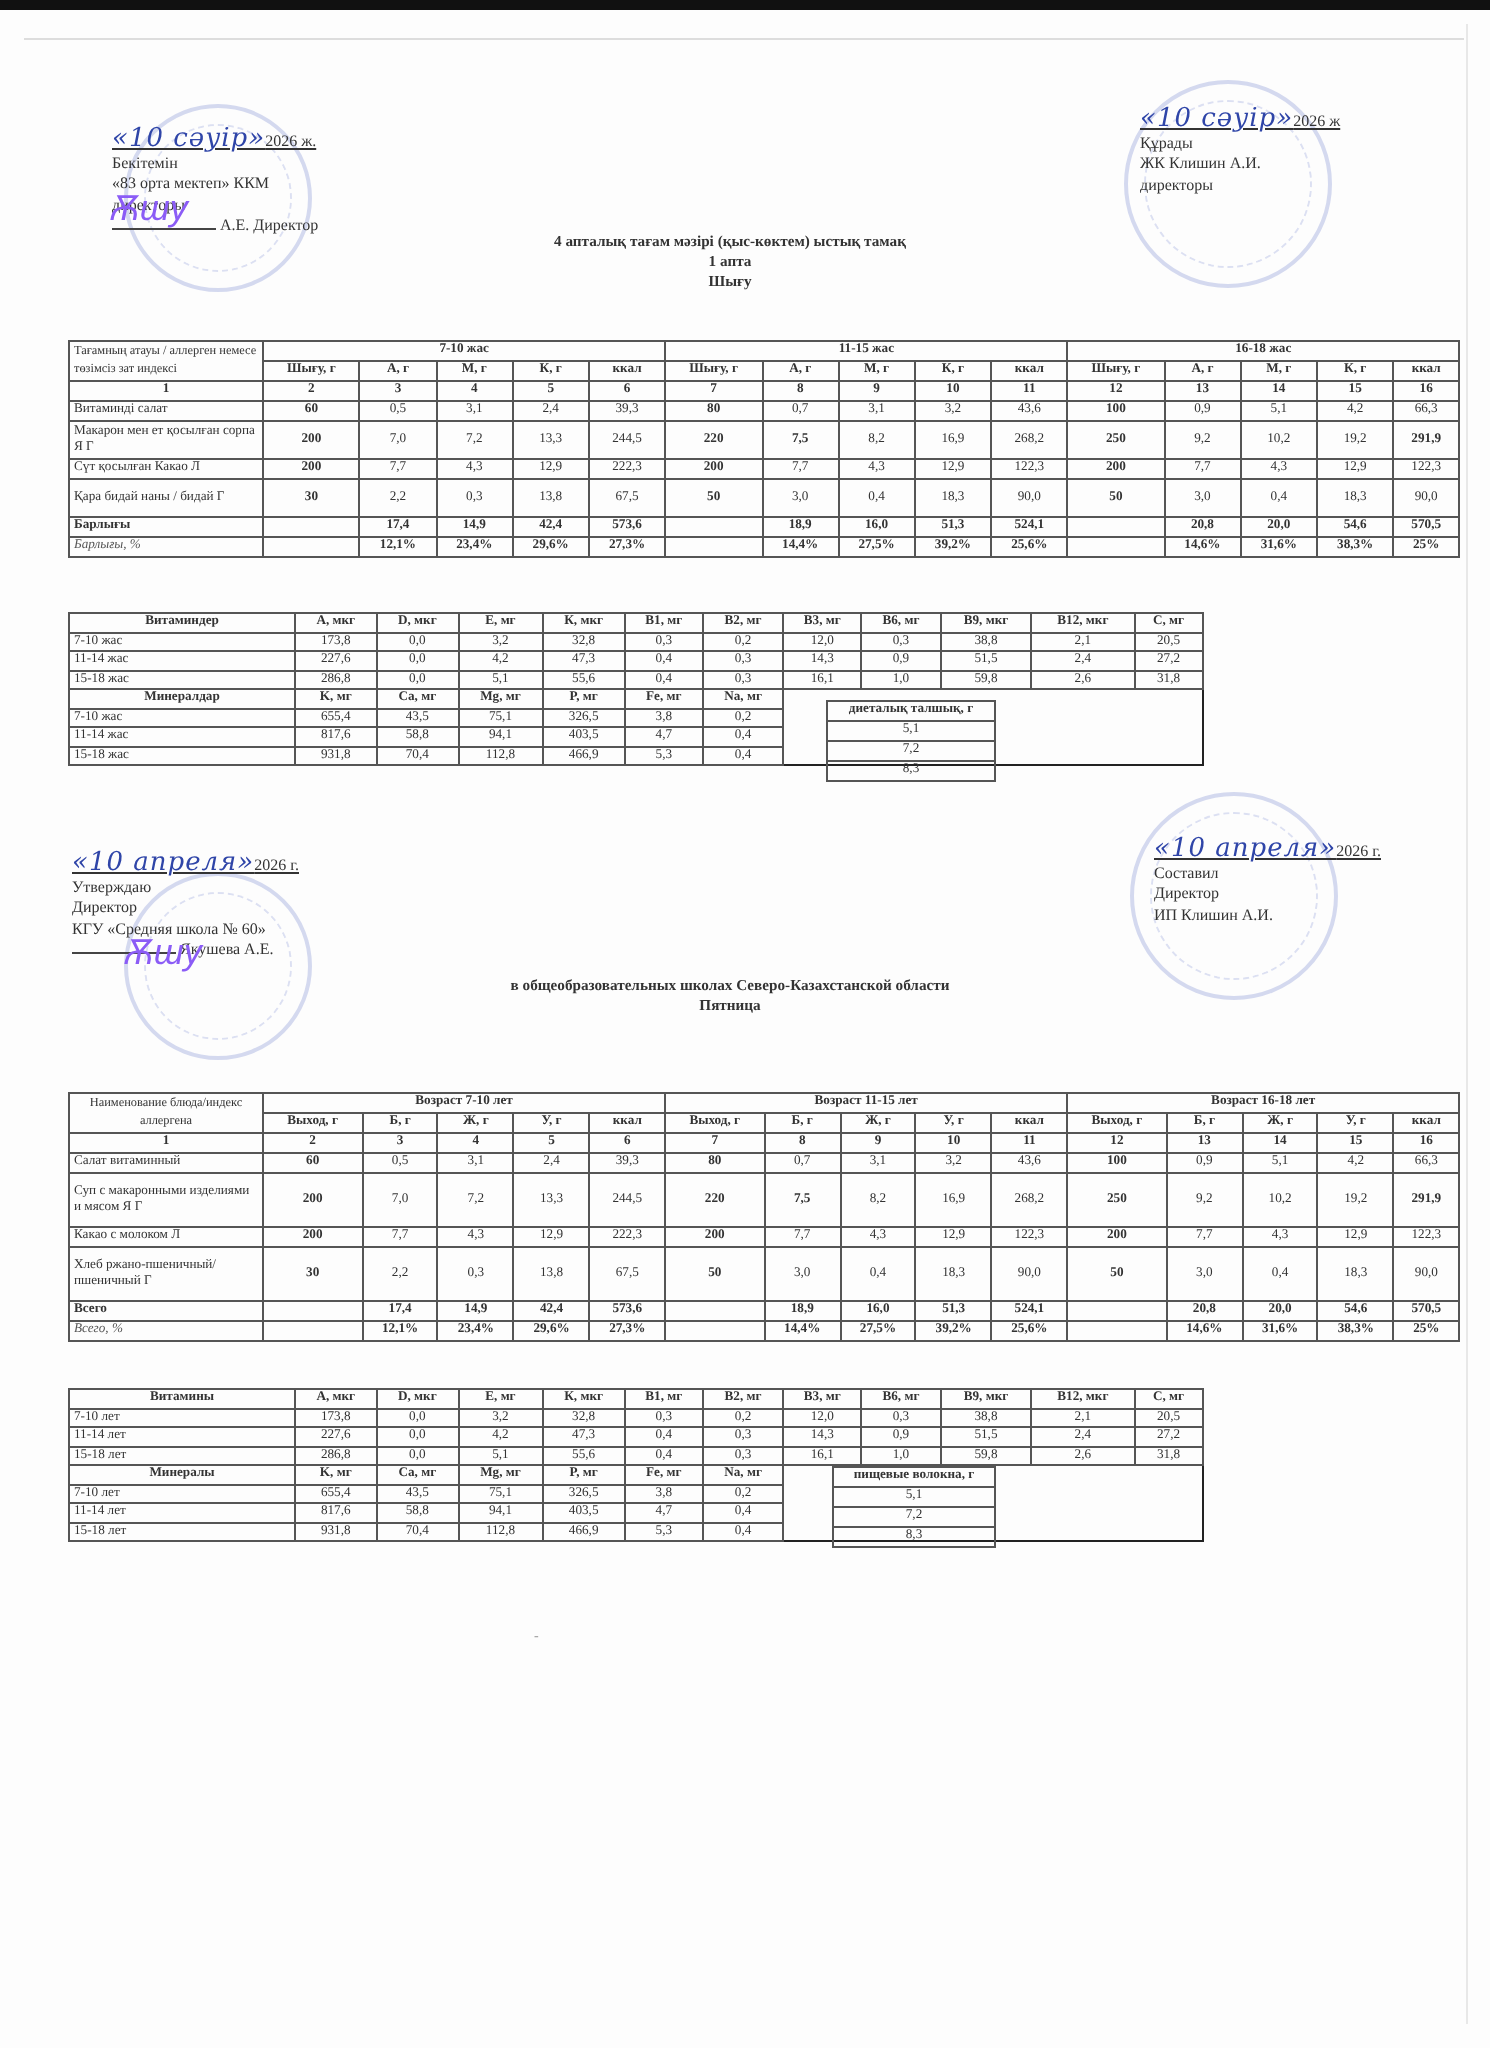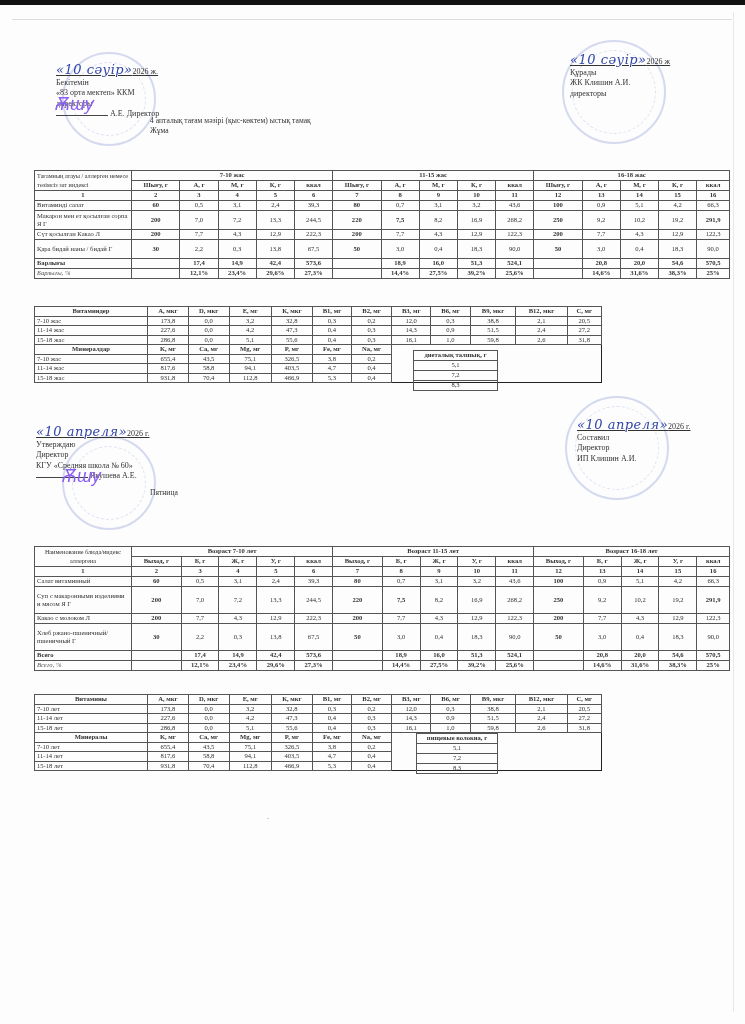--- a/index.html
+++ b/index.html
@@ -12,21 +12,21 @@
   .rightedge { position:absolute; left:733px; top:12px; width:1px; height:1000px; background:#e8e8e8; }
 
   .sig { position:absolute; font-size:8px; line-height:10.5px; color:#333; }
   .sig .date { text-decoration:underline; }
   .sig .date .hand { font-family:"DejaVu Serif", serif; font-style:italic; color:#2f45a8; font-size:13px; letter-spacing:0.5px; }
   .sig .line { display:inline-block; border-bottom:1px solid #444; width:52px; margin-right:2px; }
   .stamp { position:absolute; border-radius:50%; border:2px solid rgba(90,110,200,0.25); }
   .stamp::after { content:""; position:absolute; inset:8px; border-radius:50%; border:1px dashed rgba(90,110,200,0.2); }
   .pen { position:absolute; font-family:Liberation Sans, sans-serif; font-style:italic; color:#8b5cf6; font-size:18px; }
 
-  .title { position:absolute; left:150px; width:430px; text-align:left; font-weight:normal; font-size:7.6px; line-height:10px; color:#333; }
+  .title { position:absolute; left:150px; width:430px; text-align:center; font-weight:bold; font-size:7.6px; line-height:10px; color:#333; }
 
   table { border-collapse:collapse; position:absolute; font-size:6.6px; }
   td, th { border:1px solid #555; padding:0 2px; text-align:center; font-weight:normal; height:9px; line-height:8.5px; white-space:nowrap; color:#333; }
   .menu th, .menu td { }
   .b { font-weight:bold; }
   .l { text-align:left; }
   .it { font-style:italic; color:#555; }
   .hdr { font-size:6.2px; }
   .outer { border:1.5px solid #222; }
   .vit td { height:8.5px; }
@@ -52,21 +52,22 @@
 <div class="stamp" style="left:562px;top:40px;width:100px;height:100px;"></div>
 <div class="sig" style="left:570px;top:55px;">
   <div class="date"><span class="hand">«10 сәуір»</span><span>2026 ж</span></div>
   <div>Құрады</div>
   <div>ЖК Клишин А.И.</div>
   <div>директоры</div>
 </div>
 
 <div class="title" style="top:116px;">
   <div>4 апталық тағам мәзірі (қыс-көктем) ыстық тамақ</div>
-  <div>Жұма</div>
+  <div>1 апта</div>
+  <div>Шығу</div>
 </div>
 
 <table class="menu outer" style="left:34px;top:170px;width:696px;">
   <tbody>
       <tr>
     <th class="l hdr" rowspan="2" style="width:92px;white-space:normal;">Тағамның атауы / аллерген немесе төзімсіз зат индексі</th>
     <th colspan="5" class="b">7-10 жас</th>
     <th colspan="5" class="b">11-15 жас</th>
     <th colspan="5" class="b">16-18 жас</th>
   </tr>
@@ -366,20 +367,21 @@
 
 <div class="stamp" style="left:565px;top:396px;width:100px;height:100px;"></div>
 <div class="sig" style="left:577px;top:420px;">
   <div class="date"><span class="hand">«10 апреля»</span><span>2026 г.</span></div>
   <div>Составил</div>
   <div>Директор</div>
   <div>ИП Клишин А.И.</div>
 </div>
 
 <div class="title" style="top:488px;">
+  <div>в общеобразовательных школах Северо-Казахстанской области</div>
   <div>Пятница</div>
 </div>
 
 <table class="menu outer" style="left:34px;top:546px;width:696px;">
   <tbody>
       <tr>
     <th class="hdr" rowspan="2" style="width:92px;white-space:normal;">Наименование блюда/индекс аллергена</th>
     <th colspan="5" class="b">Возраст 7-10 лет</th>
     <th colspan="5" class="b">Возраст 11-15 лет</th>
     <th colspan="5" class="b">Возраст 16-18 лет</th>

